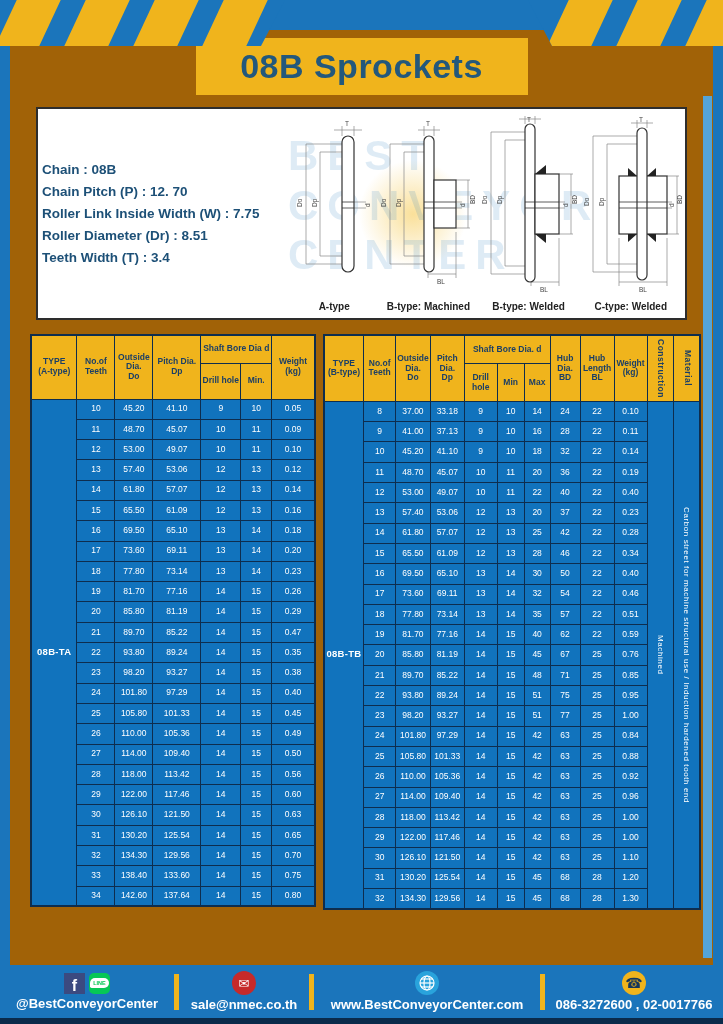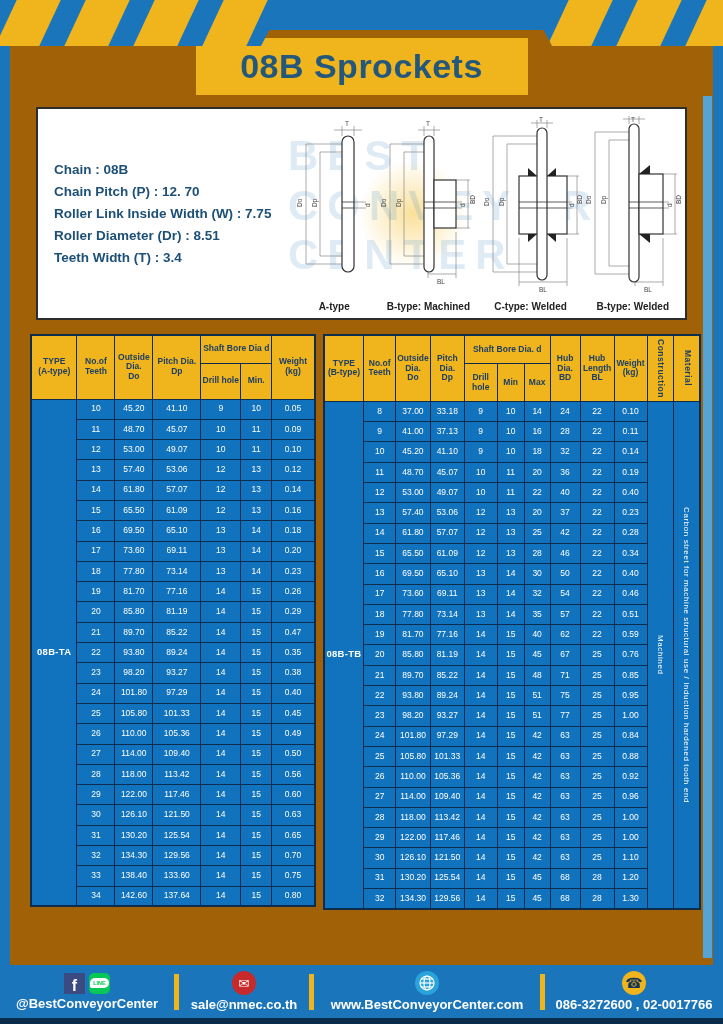--- a/index.html
+++ b/index.html
@@ -21,21 +21,21 @@
   .right-strip { position:absolute; right:11px; top:96px; width:9px; height:862px; background:#54a4d8; z-index:5; }
 
   
   .title-banner { width:332px; height:57px; margin:8px auto 0; background:#f0b41c; display:flex; align-items:center; justify-content:center; }
   .title-banner h1 { font-size:34px; font-weight:800; color:#23587c; letter-spacing:.5px; }
 
   
   .spec-box { position:relative; width:651px; height:213px; margin:12px auto 0; border:2px solid #2d2d2d; background:#fff; display:flex; overflow:hidden; }
   .watermark { position:absolute; left:250px; top:22px; z-index:0; color:#1b75bb; opacity:.14; font-weight:800; font-size:42px; letter-spacing:9px; line-height:1.18; white-space:nowrap; }
   .wm-blob { position:absolute; left:300px; top:30px; width:150px; height:150px; background:radial-gradient(closest-side, rgba(243,186,30,.45), rgba(243,186,30,0) 72%); z-index:0; }
-  .specs { position:relative; z-index:1; width:252px; padding-left:16px; display:flex; flex-direction:column; justify-content:center; gap:7px; }
+  .specs { position:relative; z-index:1; width:252px; padding-left:4px; display:flex; flex-direction:column; justify-content:center; gap:7px; }
   .spec-line { font-size:13.5px; font-weight:bold; color:#1d5077; white-space:nowrap; }
   .figures { position:relative; z-index:1; flex:1; display:flex; justify-content:space-evenly; align-items:flex-end; padding:4px 2px 6px 0; }
   .figures figure { display:flex; flex-direction:column; align-items:center; }
   .figures figcaption { font-size:10px; font-weight:bold; color:#222; margin-top:7px; white-space:nowrap; }
   .dim { font-size:6.5px; fill:#444; }
 
   
   .tables { display:flex; margin:14px 12px 0 20px; gap:7px; align-items:flex-start; }
   table { border-collapse:collapse; table-layout:fixed; border:2.5px solid #0e2d4e; }
   th, td { border:1.6px solid #0e2d4e; text-align:center; vertical-align:middle; padding:0; line-height:1.15; }
@@ -162,20 +162,57 @@
             <line x1="46" y1="88" x2="78" y2="88" stroke="#333" stroke-width="0.8"></line>
             <line x1="46" y1="94" x2="78" y2="94" stroke="#333" stroke-width="0.8"></line>
             <text class="dim" x="48" y="12">T</text>
             <text class="dim" transform="rotate(-90 8 93)" x="8" y="93">Do</text>
             <text class="dim" transform="rotate(-90 23 93)" x="23" y="93">Dp</text>
             <text class="dim" transform="rotate(-90 87 93)" x="87" y="93">d</text>
             <text class="dim" transform="rotate(-90 97 90)" x="97" y="90">BD</text>
             <text class="dim" x="59" y="170">BL</text>
           </svg>
           <figcaption>B-type: Machined</figcaption>
+        </figure>
+
+        <figure>
+          <svg width="100" height="180" viewBox="0 0 100 180">
+            <g stroke="#888" stroke-width="0.7" fill="none">
+              <line x1="12" y1="18" x2="46" y2="18"></line>
+                <line x1="12" y1="160" x2="46" y2="160"></line>
+              <line x1="26" y1="26" x2="46" y2="26"></line>
+                <line x1="26" y1="152" x2="46" y2="152"></line>
+              <line x1="12" y1="18" x2="12" y2="160"></line>
+                <line x1="26" y1="26" x2="26" y2="152"></line>
+              <line x1="46" y1="10" x2="46" y2="2"></line>
+                <line x1="56" y1="10" x2="56" y2="2"></line>
+              <line x1="40" y1="5" x2="62" y2="5"></line>
+              <line x1="80" y1="60" x2="94" y2="60"></line>
+                <line x1="80" y1="120" x2="94" y2="120"></line>
+              <line x1="92" y1="60" x2="92" y2="120"></line>
+              <line x1="80" y1="88" x2="86" y2="88"></line>
+                <line x1="80" y1="94" x2="86" y2="94"></line>
+              <line x1="52" y1="124" x2="52" y2="172"></line>
+                <line x1="80" y1="124" x2="80" y2="172"></line>
+              <line x1="52" y1="168" x2="80" y2="168"></line>
+            </g>
+            <rect x="46" y="10" width="10" height="158" rx="5" fill="#fff" stroke="#333" stroke-width="1.2"></rect>
+            <rect x="56" y="60" width="24" height="60" fill="#fff" stroke="#333" stroke-width="1.2"></rect>
+            <path d="M56,60 l11,-9 v9 z" fill="#222"></path>
+            <path d="M56,120 l11,9 v-9 z" fill="#222"></path>
+            <line x1="46" y1="88" x2="80" y2="88" stroke="#333" stroke-width="0.8"></line>
+            <line x1="46" y1="94" x2="80" y2="94" stroke="#333" stroke-width="0.8"></line>
+            <text class="dim" x="48" y="8">T</text>
+            <text class="dim" transform="rotate(-90 8 90)" x="8" y="90">Do</text>
+            <text class="dim" transform="rotate(-90 23 90)" x="23" y="90">Dp</text>
+            <text class="dim" transform="rotate(-90 89 93)" x="89" y="93">d</text>
+            <text class="dim" transform="rotate(-90 98 90)" x="98" y="90">BD</text>
+            <text class="dim" x="61" y="178">BL</text>
+          </svg>
+          <figcaption>B-type: Welded</figcaption>
         </figure>
 
         <figure>
           <svg width="104" height="180" viewBox="0 0 104 180">
             <g stroke="#888" stroke-width="0.7" fill="none">
               <line x1="14" y1="22" x2="58" y2="22"></line>
                 <line x1="14" y1="158" x2="58" y2="158"></line>
               <line x1="28" y1="30" x2="58" y2="30"></line>
                 <line x1="28" y1="150" x2="58" y2="150"></line>
               <line x1="14" y1="22" x2="14" y2="158"></line>
@@ -201,57 +238,20 @@
             <line x1="40" y1="88" x2="88" y2="88" stroke="#333" stroke-width="0.8"></line>
             <line x1="40" y1="94" x2="88" y2="94" stroke="#333" stroke-width="0.8"></line>
             <text class="dim" x="60" y="8">T</text>
             <text class="dim" transform="rotate(-90 10 92)" x="10" y="92">Do</text>
             <text class="dim" transform="rotate(-90 25 92)" x="25" y="92">Dp</text>
             <text class="dim" transform="rotate(-90 95 93)" x="95" y="93">d</text>
             <text class="dim" transform="rotate(-90 103 90)" x="103" y="90">BD</text>
             <text class="dim" x="60" y="178">BL</text>
           </svg>
           <figcaption>C-type: Welded</figcaption>
-        </figure>
-
-        <figure>
-          <svg width="100" height="180" viewBox="0 0 100 180">
-            <g stroke="#888" stroke-width="0.7" fill="none">
-              <line x1="12" y1="18" x2="46" y2="18"></line>
-                <line x1="12" y1="160" x2="46" y2="160"></line>
-              <line x1="26" y1="26" x2="46" y2="26"></line>
-                <line x1="26" y1="152" x2="46" y2="152"></line>
-              <line x1="12" y1="18" x2="12" y2="160"></line>
-                <line x1="26" y1="26" x2="26" y2="152"></line>
-              <line x1="46" y1="10" x2="46" y2="2"></line>
-                <line x1="56" y1="10" x2="56" y2="2"></line>
-              <line x1="40" y1="5" x2="62" y2="5"></line>
-              <line x1="80" y1="60" x2="94" y2="60"></line>
-                <line x1="80" y1="120" x2="94" y2="120"></line>
-              <line x1="92" y1="60" x2="92" y2="120"></line>
-              <line x1="80" y1="88" x2="86" y2="88"></line>
-                <line x1="80" y1="94" x2="86" y2="94"></line>
-              <line x1="52" y1="124" x2="52" y2="172"></line>
-                <line x1="80" y1="124" x2="80" y2="172"></line>
-              <line x1="52" y1="168" x2="80" y2="168"></line>
-            </g>
-            <rect x="46" y="10" width="10" height="158" rx="5" fill="#fff" stroke="#333" stroke-width="1.2"></rect>
-            <rect x="56" y="60" width="24" height="60" fill="#fff" stroke="#333" stroke-width="1.2"></rect>
-            <path d="M56,60 l11,-9 v9 z" fill="#222"></path>
-            <path d="M56,120 l11,9 v-9 z" fill="#222"></path>
-            <line x1="46" y1="88" x2="80" y2="88" stroke="#333" stroke-width="0.8"></line>
-            <line x1="46" y1="94" x2="80" y2="94" stroke="#333" stroke-width="0.8"></line>
-            <text class="dim" x="48" y="8">T</text>
-            <text class="dim" transform="rotate(-90 8 90)" x="8" y="90">Do</text>
-            <text class="dim" transform="rotate(-90 23 90)" x="23" y="90">Dp</text>
-            <text class="dim" transform="rotate(-90 89 93)" x="89" y="93">d</text>
-            <text class="dim" transform="rotate(-90 98 90)" x="98" y="90">BD</text>
-            <text class="dim" x="61" y="178">BL</text>
-          </svg>
-          <figcaption>B-type: Welded</figcaption>
         </figure>
 
       </div>
     </div>
 
     <div class="tables">
 
       <table id="table-a">
         <colgroup>
           <col style="width:46px">

